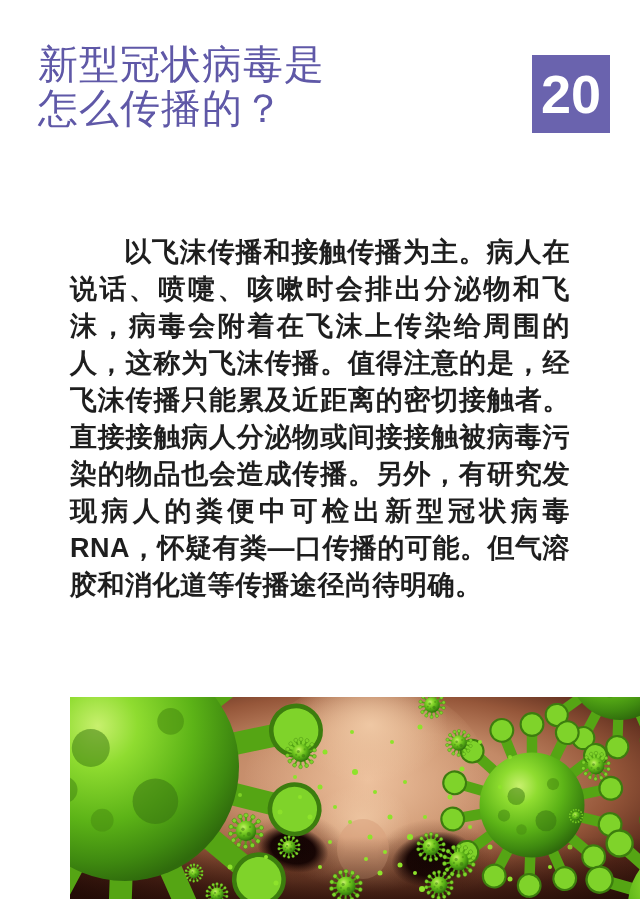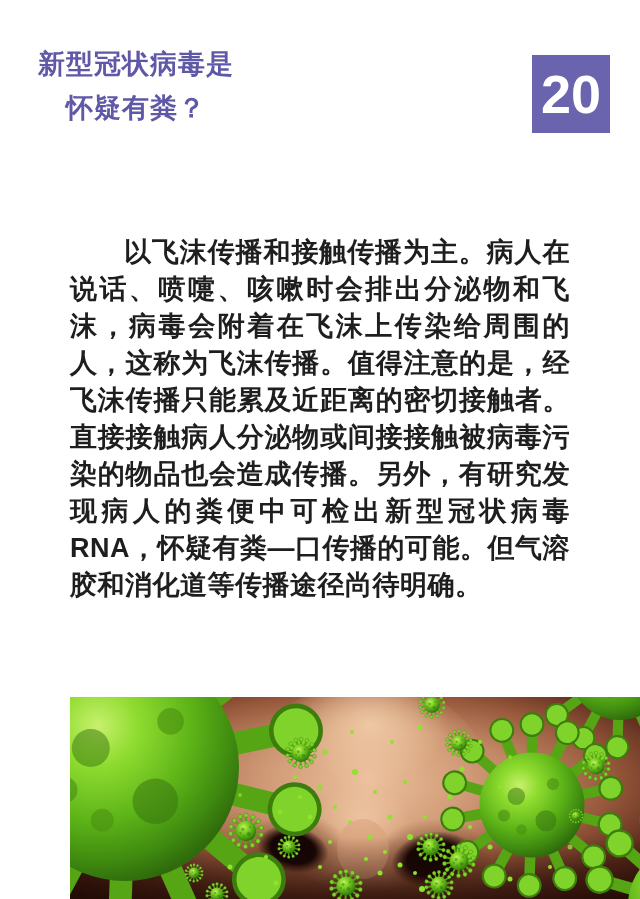--- a/index.html
+++ b/index.html
@@ -10,26 +10,25 @@
     width: 640px;
     height: 899px;
     background: #ffffff;
     overflow: hidden;
     margin: 0 auto;
   }
   .title {
     position: absolute;
     left: 38px;
     top: 42px;
-    font-size: 27px;
+    font-size: 40px;
     line-height: 44px;
-    font-weight: 700;
+    font-weight: 400;
     letter-spacing: 1px;
     color: var(--accent, #5f58a7);
-    text-align: center;
   }
   .page-badge {
     position: absolute;
     left: 532px;
     top: 55px;
     width: 78px;
     height: 78px;
     background: var(--badge-bg, #6a63ae);
     color: #ffffff;
     font-size: 54px;
@@ -61,21 +60,21 @@
     overflow: hidden;
     background: #3a1208;
   }
   .photo svg { display: block; width: 100%; height: 100%; }
 </style>
 </head>
 <body>
 
 <div class="page">
 
-  <h1 class="title"><span>新型冠状病毒是</span><br><span>怀疑有粪？</span></h1>
+  <h1 class="title"><span>新型冠状病毒是</span><br><span>怎么传播的？</span></h1>
 
   <div class="page-badge">20</div>
 
   <p class="body-text">以飞沫传播和接触传播为主。病人在说话、喷嚏、咳嗽时会排出分泌物和飞沫，病毒会附着在飞沫上传染给周围的人，这称为飞沫传播。值得注意的是，经飞沫传播只能累及近距离的密切接触者。直接接触病人分泌物或间接接触被病毒污染的物品也会造成传播。另外，有研究发现病人的粪便中可检出新型冠状病毒 RNA，怀疑有粪—口传播的可能。但气溶胶和消化道等传播途径尚待明确。</p>
 
   <figure class="photo" aria-label="green coronavirus particles floating around a human nose">
     <svg viewBox="0 0 570 202" preserveAspectRatio="none">
       <defs>
         <radialGradient id="bgGrad" cx="52%" cy="42%" r="75%">
           <stop offset="0%" stop-color="#d9a486"></stop>

